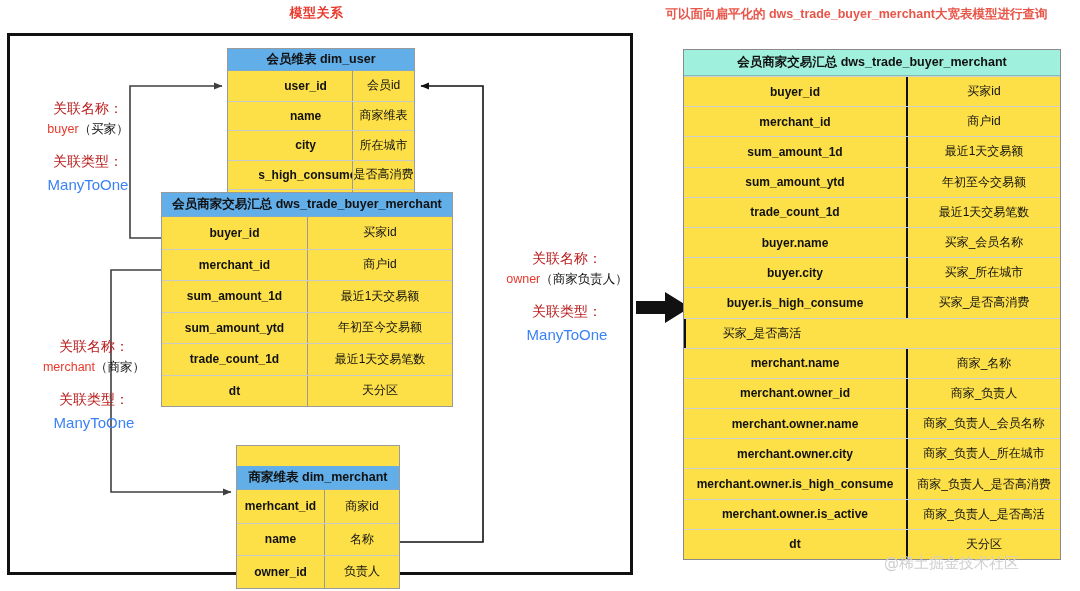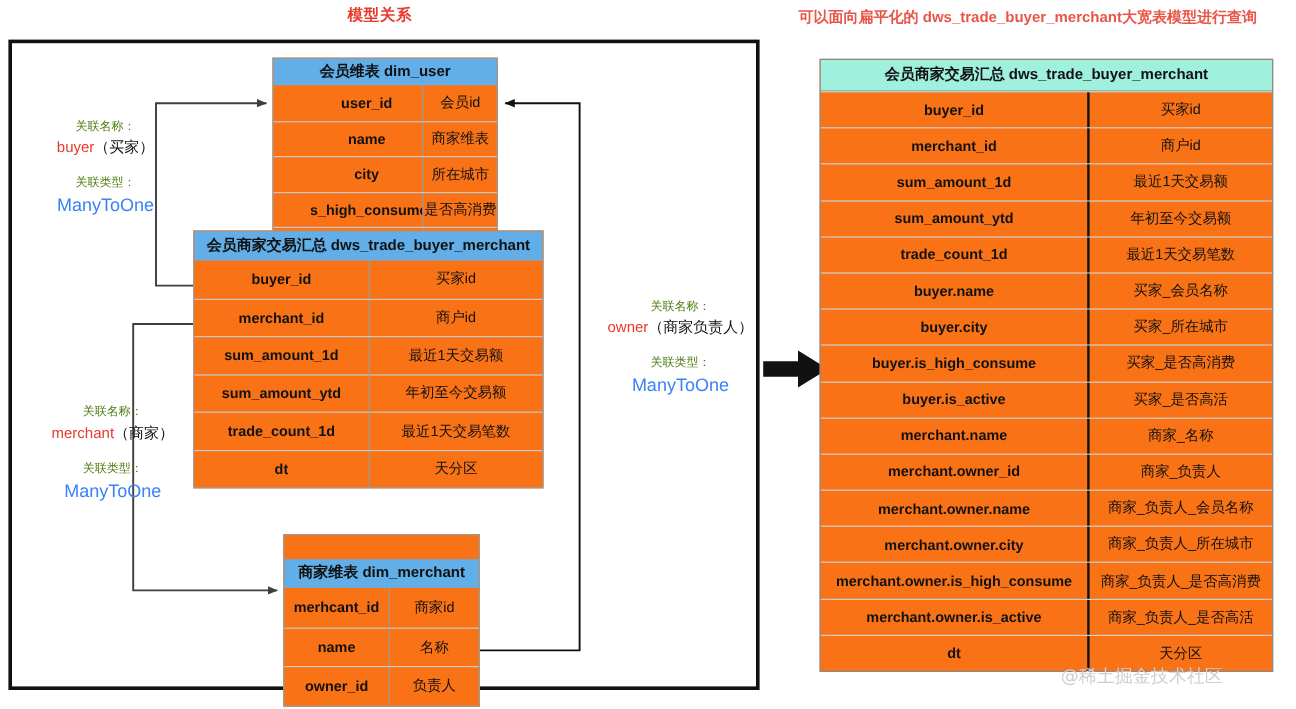--- a/index.html
+++ b/index.html
@@ -26,21 +26,21 @@
     white-space:nowrap;
   }
 
   
   .frame{
     position:absolute;left:7px;top:33px;width:626px;height:542px;
     border:3px solid #111;box-sizing:border-box;background:transparent;
   }
 
   
-  .tbl{position:absolute;box-sizing:border-box;background:#f97316;
+  .tbl{position:absolute;box-sizing:border-box;background:#fde047;
        border:1px solid #9a9a9a;}
   .tbl .hdr{
     font-size:12.5px;font-weight:bold;color:#111;text-align:center;
     box-sizing:border-box;border-bottom:1px solid #7da9cf;
     display:flex;align-items:center;justify-content:center;
     white-space:nowrap;
   }
   .tbl .row{display:flex;box-sizing:border-box;border-top:1px solid #c9c9c9;}
   .tbl .row:first-of-type{border-top:none;}
   .tbl .c1,.tbl .c2{
@@ -75,21 +75,21 @@
   
   #dws_right{left:683px;top:49px;width:378px;border:1px solid #8a8a8a;}
   #dws_right .hdr{height:26px;background:#9ff0dd;border-bottom:1px solid #7fbfb1;
                   font-size:12.5px;}
   #dws_right .row{height:30.2px;border-top:1px solid #cfcfcf;}
   #dws_right .c1{width:222px;font-size:12px;}
   #dws_right .c2{width:154px;font-size:12px;border-left:2px solid #111;}
 
   
   .rel{position:absolute;text-align:center;line-height:1.55;}
-  .rel .l1,.rel .l3{font-size:10px;color:#4d7c0f;}
+  .rel .l1,.rel .l3{font-size:14px;color:#b91c1c;}
   .rel .l2{font-size:12.5px;color:#111;text-align:center;}
   .rel .l4{font-size:15px;color:#3b82f6;}
   .rel .nm{color:#e8392c;}
   .rel .gap{height:12px;}
 
   #rel-buyer{left:12px;top:98px;width:152px;}
   #rel-merchant{left:14px;top:336px;width:160px;}
   #rel-owner{left:487px;top:248px;width:160px;}
 
   
@@ -261,21 +261,20 @@
         </div>
         <div class="row">
           <div class="c1">buyer.city</div>
           <div class="c2">买家_所在城市</div>
         </div>
         <div class="row">
           <div class="c1">buyer.is_high_consume</div>
           <div class="c2">买家_是否高消费</div>
         </div>
         <div class="row">
-          <div class="c1">buyer.is_active</div>
           <div class="c2">买家_是否高活</div>
         </div>
         <div class="row">
           <div class="c1">merchant.name</div>
           <div class="c2">商家_名称</div>
         </div>
         <div class="row">
           <div class="c1">merchant.owner_id</div>
           <div class="c2">商家_负责人</div>
         </div>

